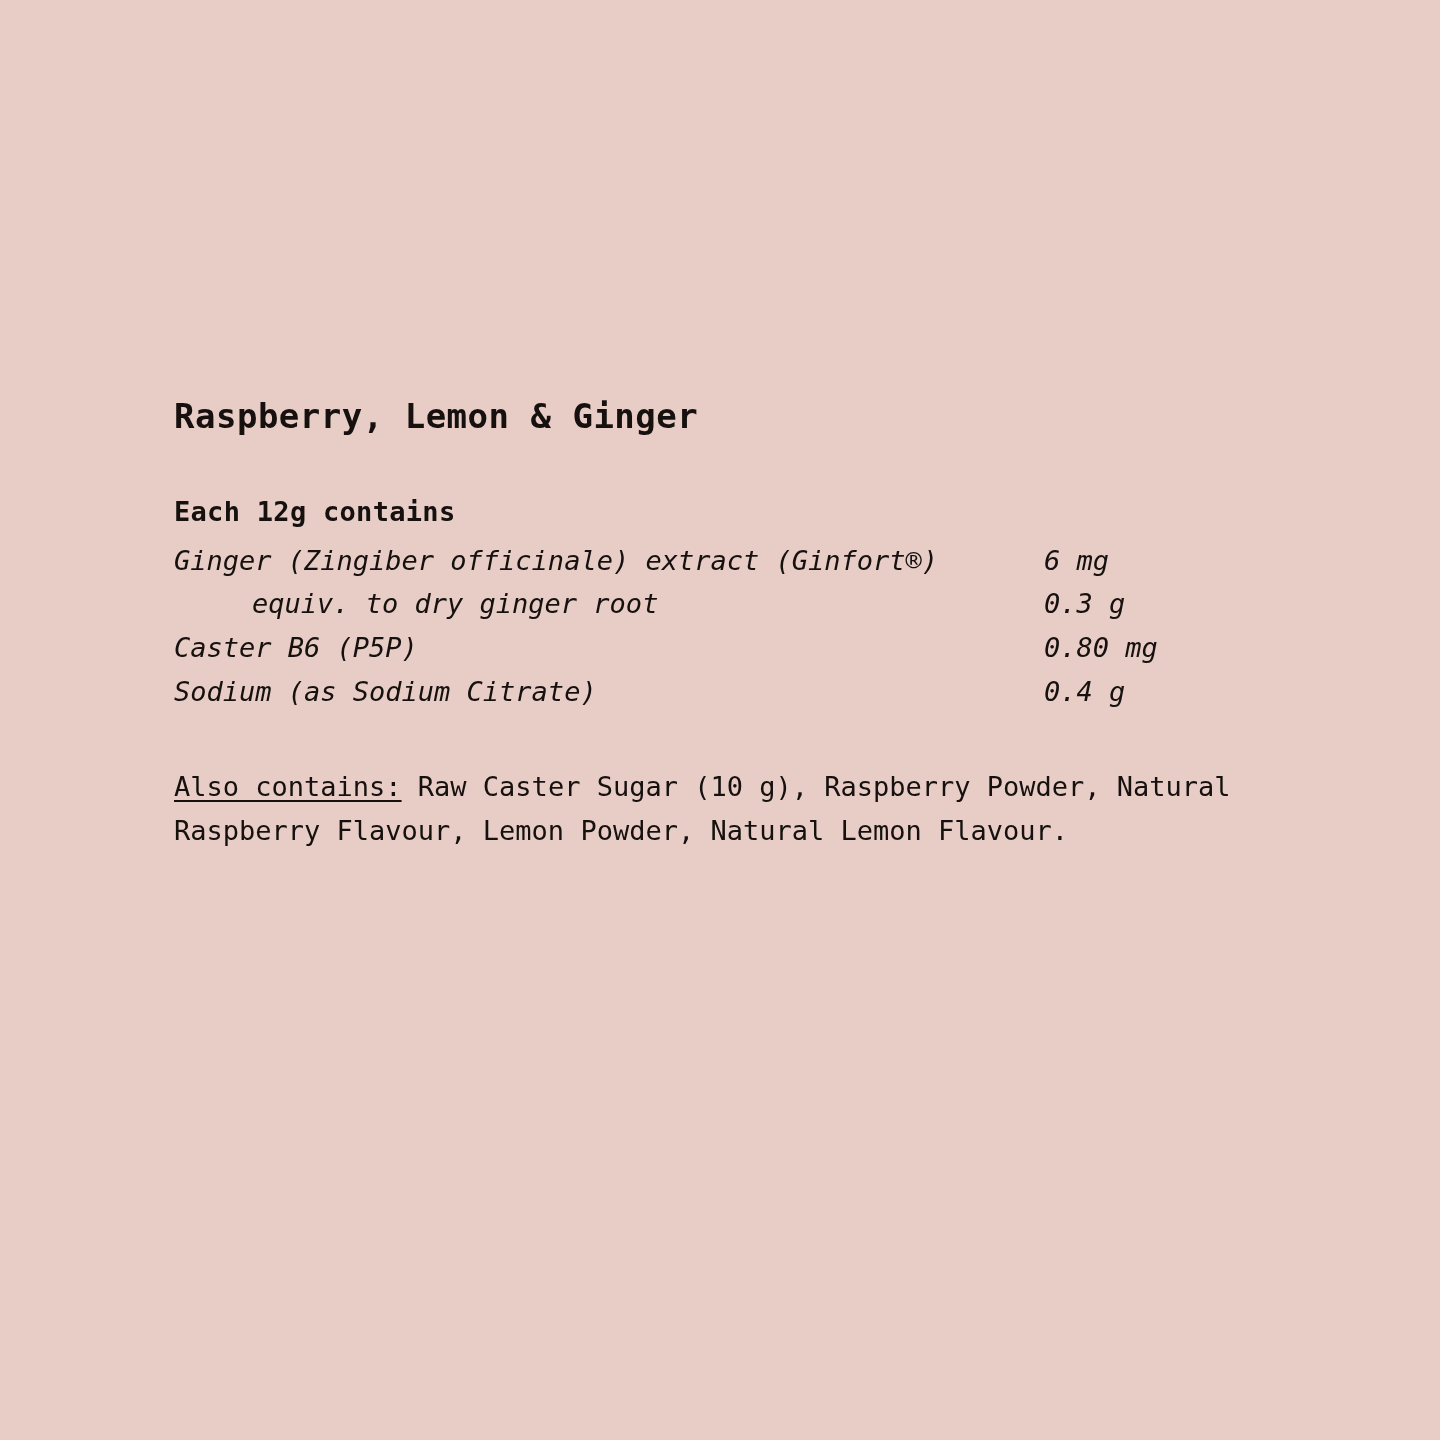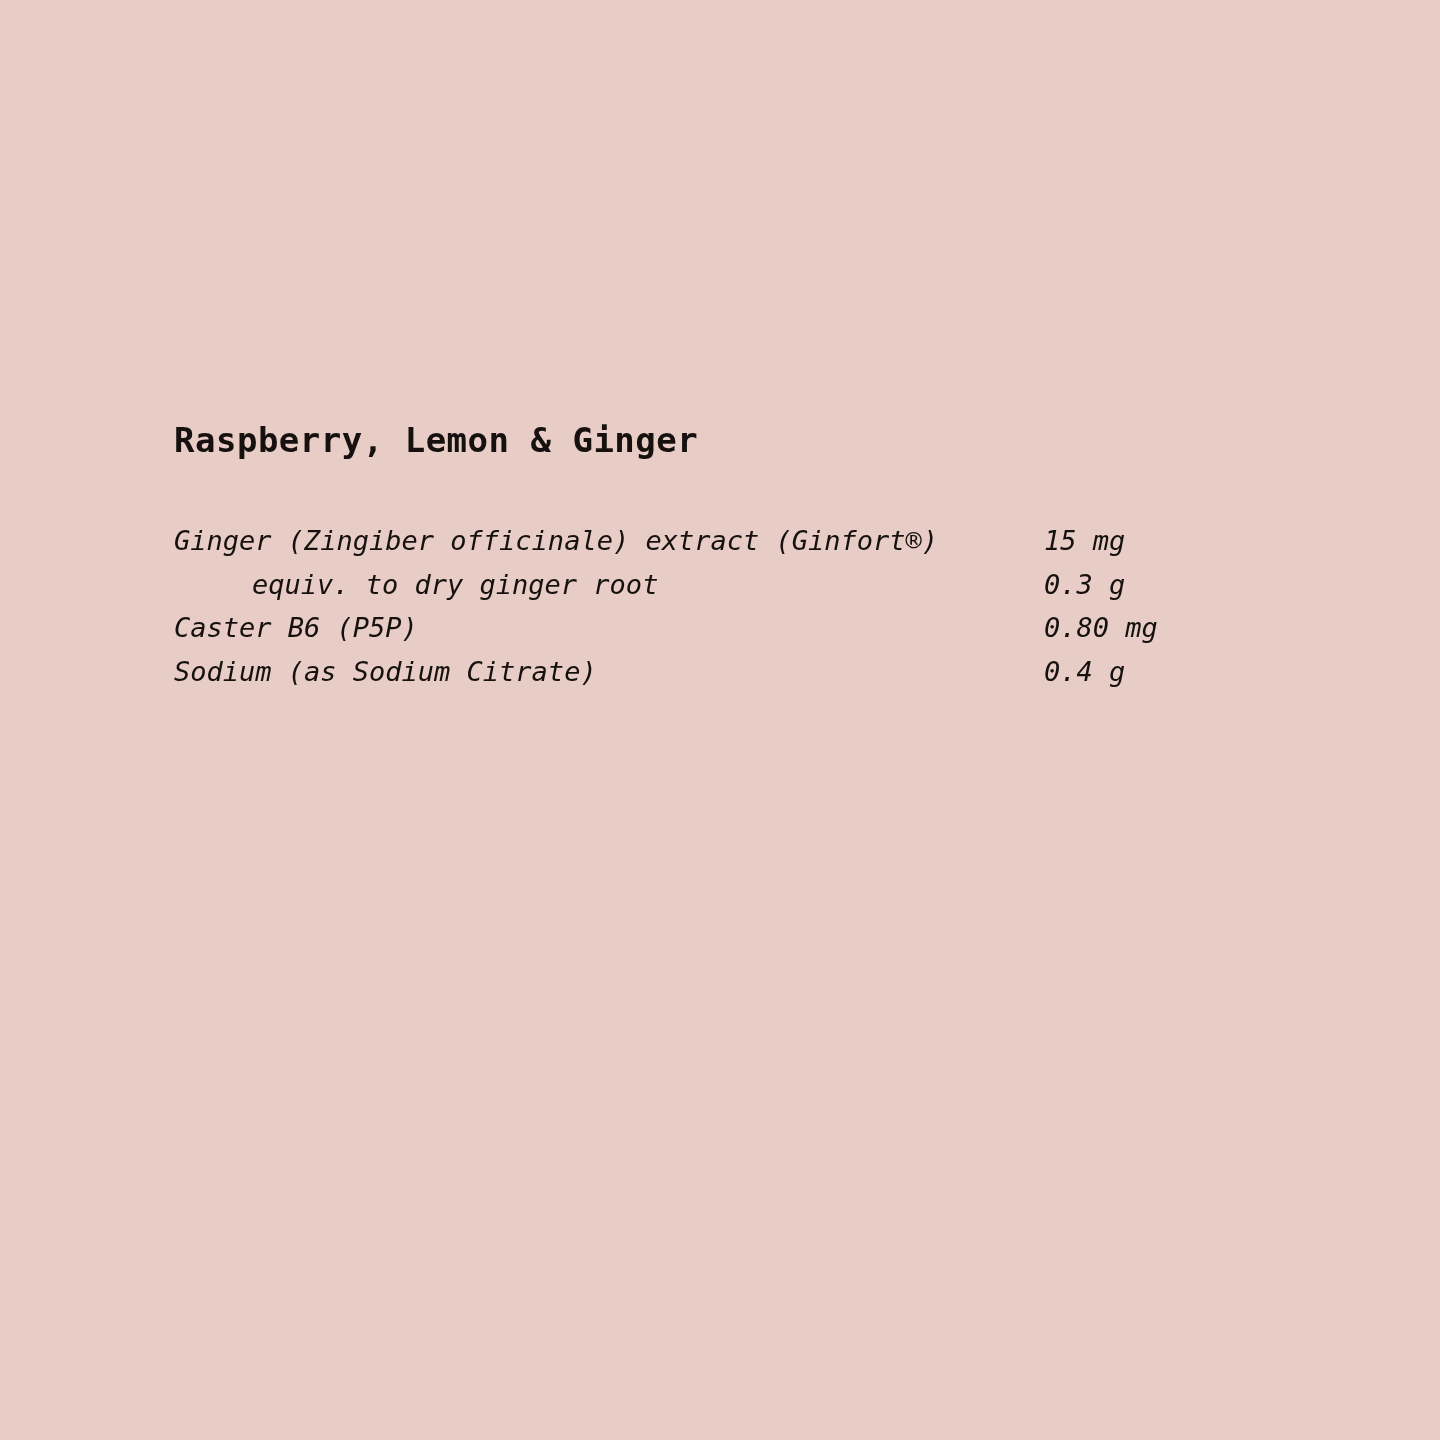--- a/index.html
+++ b/index.html
@@ -19,21 +19,20 @@
     width: 1440px;
     height: 1440px;
     box-sizing: border-box;
     padding: 0;
   }
   .content {
     position: absolute;
     left: 174px;
     top: 396px;
     width: 1120px;
-    margin-top: 24px;
   }
   .product-title {
     font-size: 34px;
     font-weight: bold;
     letter-spacing: 0.5px;
     line-height: 1.2;
     margin: 0 0 58px 0;
   }
   .panel-heading {
     font-size: 27px;
@@ -79,37 +78,39 @@
   }
 </style>
 </head>
 <body style="background: rgb(231, 205, 198); color: rgb(22, 17, 15);">
 
 <div class="page">
   <div class="content">
 
     <h1 class="product-title">Raspberry, Lemon &amp; Ginger</h1>
 
+    <h2 class="panel-heading">Each 12g contains</h2>
 
     <table class="nutrient-table">
       <tbody>
         <tr>
           <td class="name"><span>Ginger (Zingiber officinale) extract (Ginfort®)</span></td>
-          <td class="amount">15 mg</td>
+          <td class="amount">6 mg</td>
         </tr>
         <tr>
           <td class="name"><span class="indent">equiv. to dry ginger root</span></td>
           <td class="amount">0.3 g</td>
         </tr>
         <tr>
           <td class="name"><span>Caster B6 (P5P)</span></td>
           <td class="amount">0.80 mg</td>
         </tr>
         <tr>
           <td class="name"><span>Sodium (as Sodium Citrate)</span></td>
           <td class="amount">0.4 g</td>
         </tr>
       </tbody>
     </table>
 
+    <p class="also-block"><span class="also-label">Also contains:</span><span> Raw Caster Sugar (10 g), Raspberry Powder, Natural Raspberry Flavour, Lemon Powder, Natural Lemon Flavour.</span></p>
 
   </div>
 </div>
 
 </body></html>

